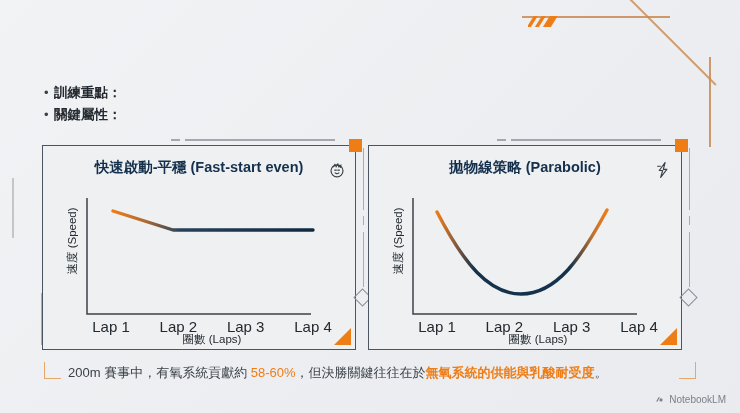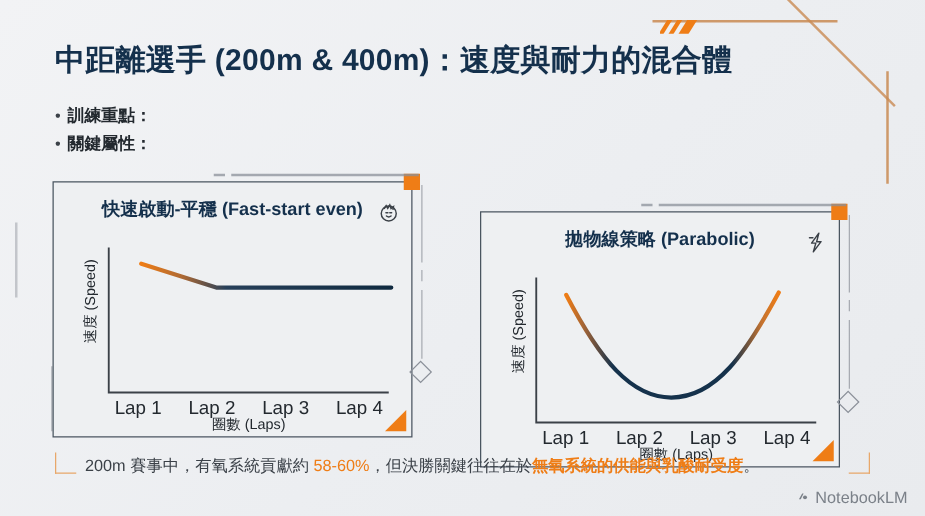--- a/index.html
+++ b/index.html
@@ -130,28 +130,28 @@
     color: #23292f;
   }
   .bullet .body {
     color: #3b4148;
   }
 
   
   .card {
     position: absolute;
     top: 145px;
-    width: 288px;
+    width: 314px;
     height: 205px;
     background: #eef0f2;
     border: 1.6px solid #4a5560;
     box-sizing: border-box;
   }
   #card-left  { left: 42px; }
-  #card-right { left: 384px; margin-top: 24px; }
+  #card-right { left: 368px; }
 
   .card-title {
     position: absolute;
     left: 0;
     right: 0;
     top: 12px;
     text-align: center;
     font-size: 14.5px;
     font-weight: bold;
     color: #14304c;
@@ -313,42 +313,41 @@
   .br-r { right: 2px; top: 0px;  border-width: 0 1.6px 1.6px 0; }
 
   
   .watermark {
     position: absolute;
     right: 14px;
     bottom: 8px;
     display: flex;
     align-items: center;
     gap: 5px;
-    font-size: 13px;
+    font-size: 10px;
     color: #7b8189;
   }
   .watermark svg { display: block; }
 </style>
 </head>
 <body>
 
 <div id="slide">
 
   <div class="deco-hline"></div>
   <div class="deco-diag"></div>
   <div class="deco-vline"></div>
   <div class="deco-hash">
     <i></i>
       <i></i>
       <i></i>
   </div>
   <div class="left-rule"></div>
   <div class="left-rule2"></div>
 
-  <div class="title">中距離選手 (200m &amp; 400m)：速度與耐力的混合體</div>
 
   <div class="bullets">
     <div class="bullet">
       <span class="dot">•</span>
       <span class="lead">訓練重點：</span>
     </div>
     <div class="bullet">
       <span class="dot">•</span>
       <span class="lead">關鍵屬性：</span>
     </div>

